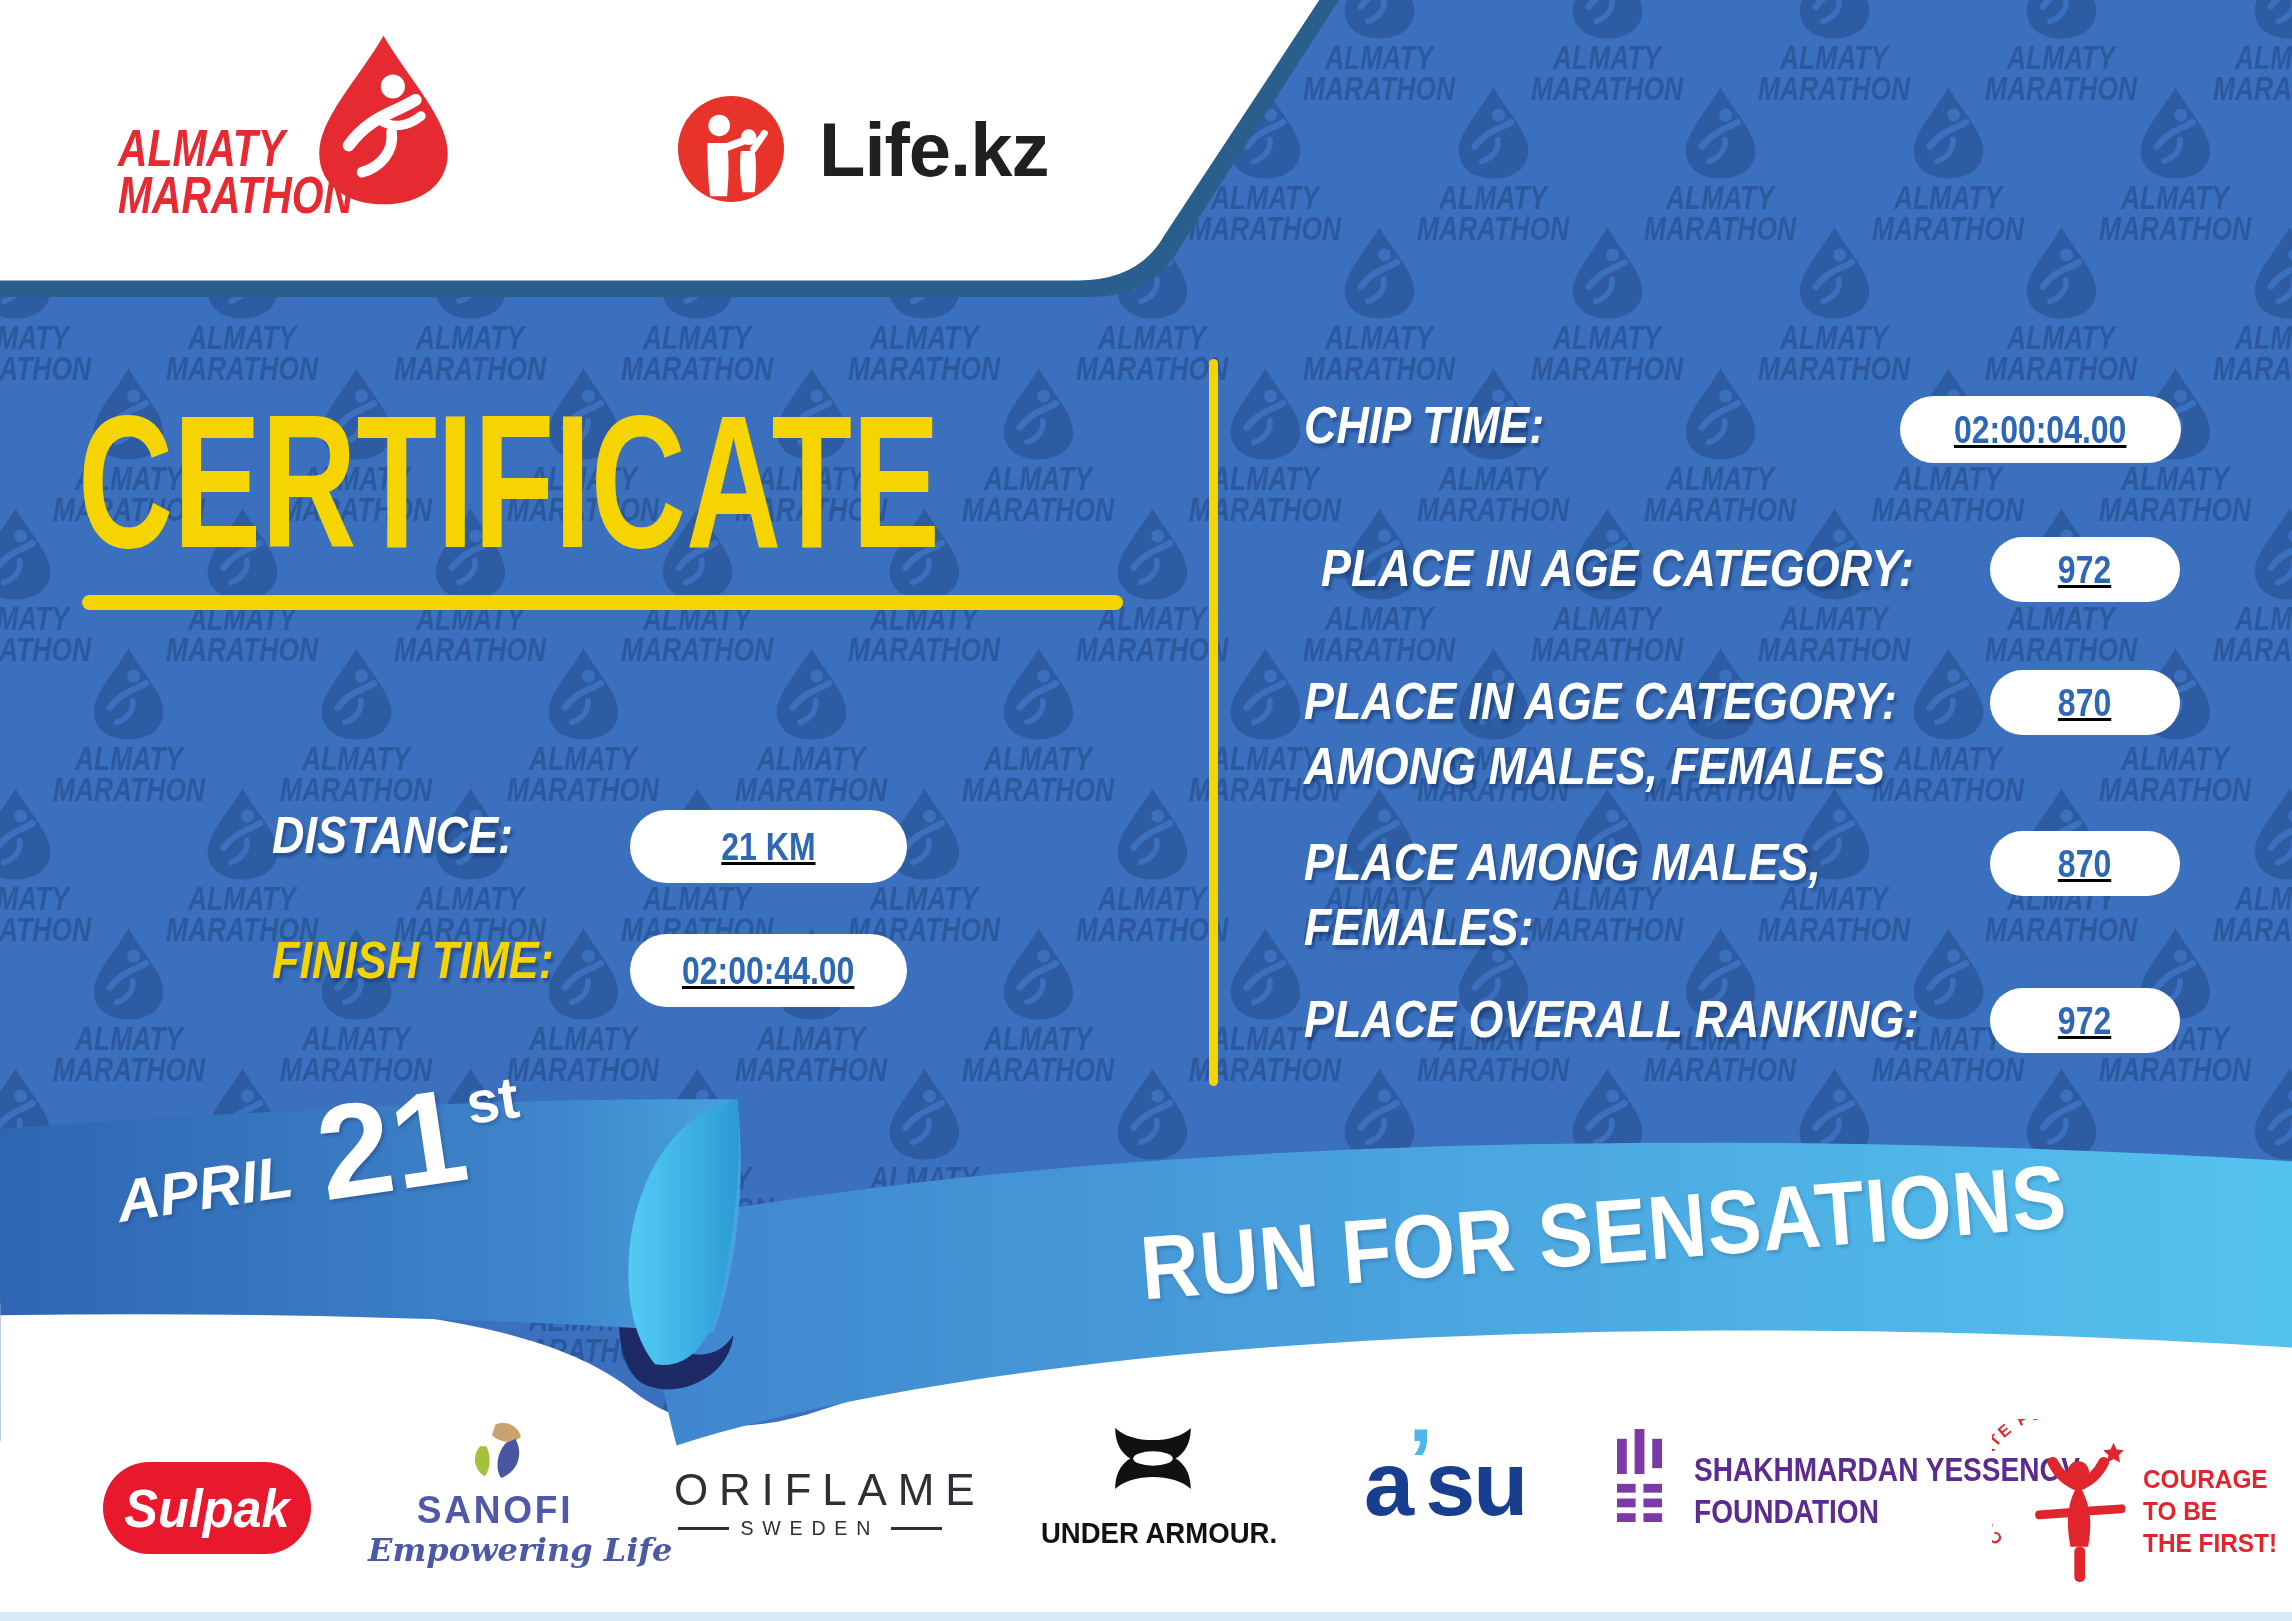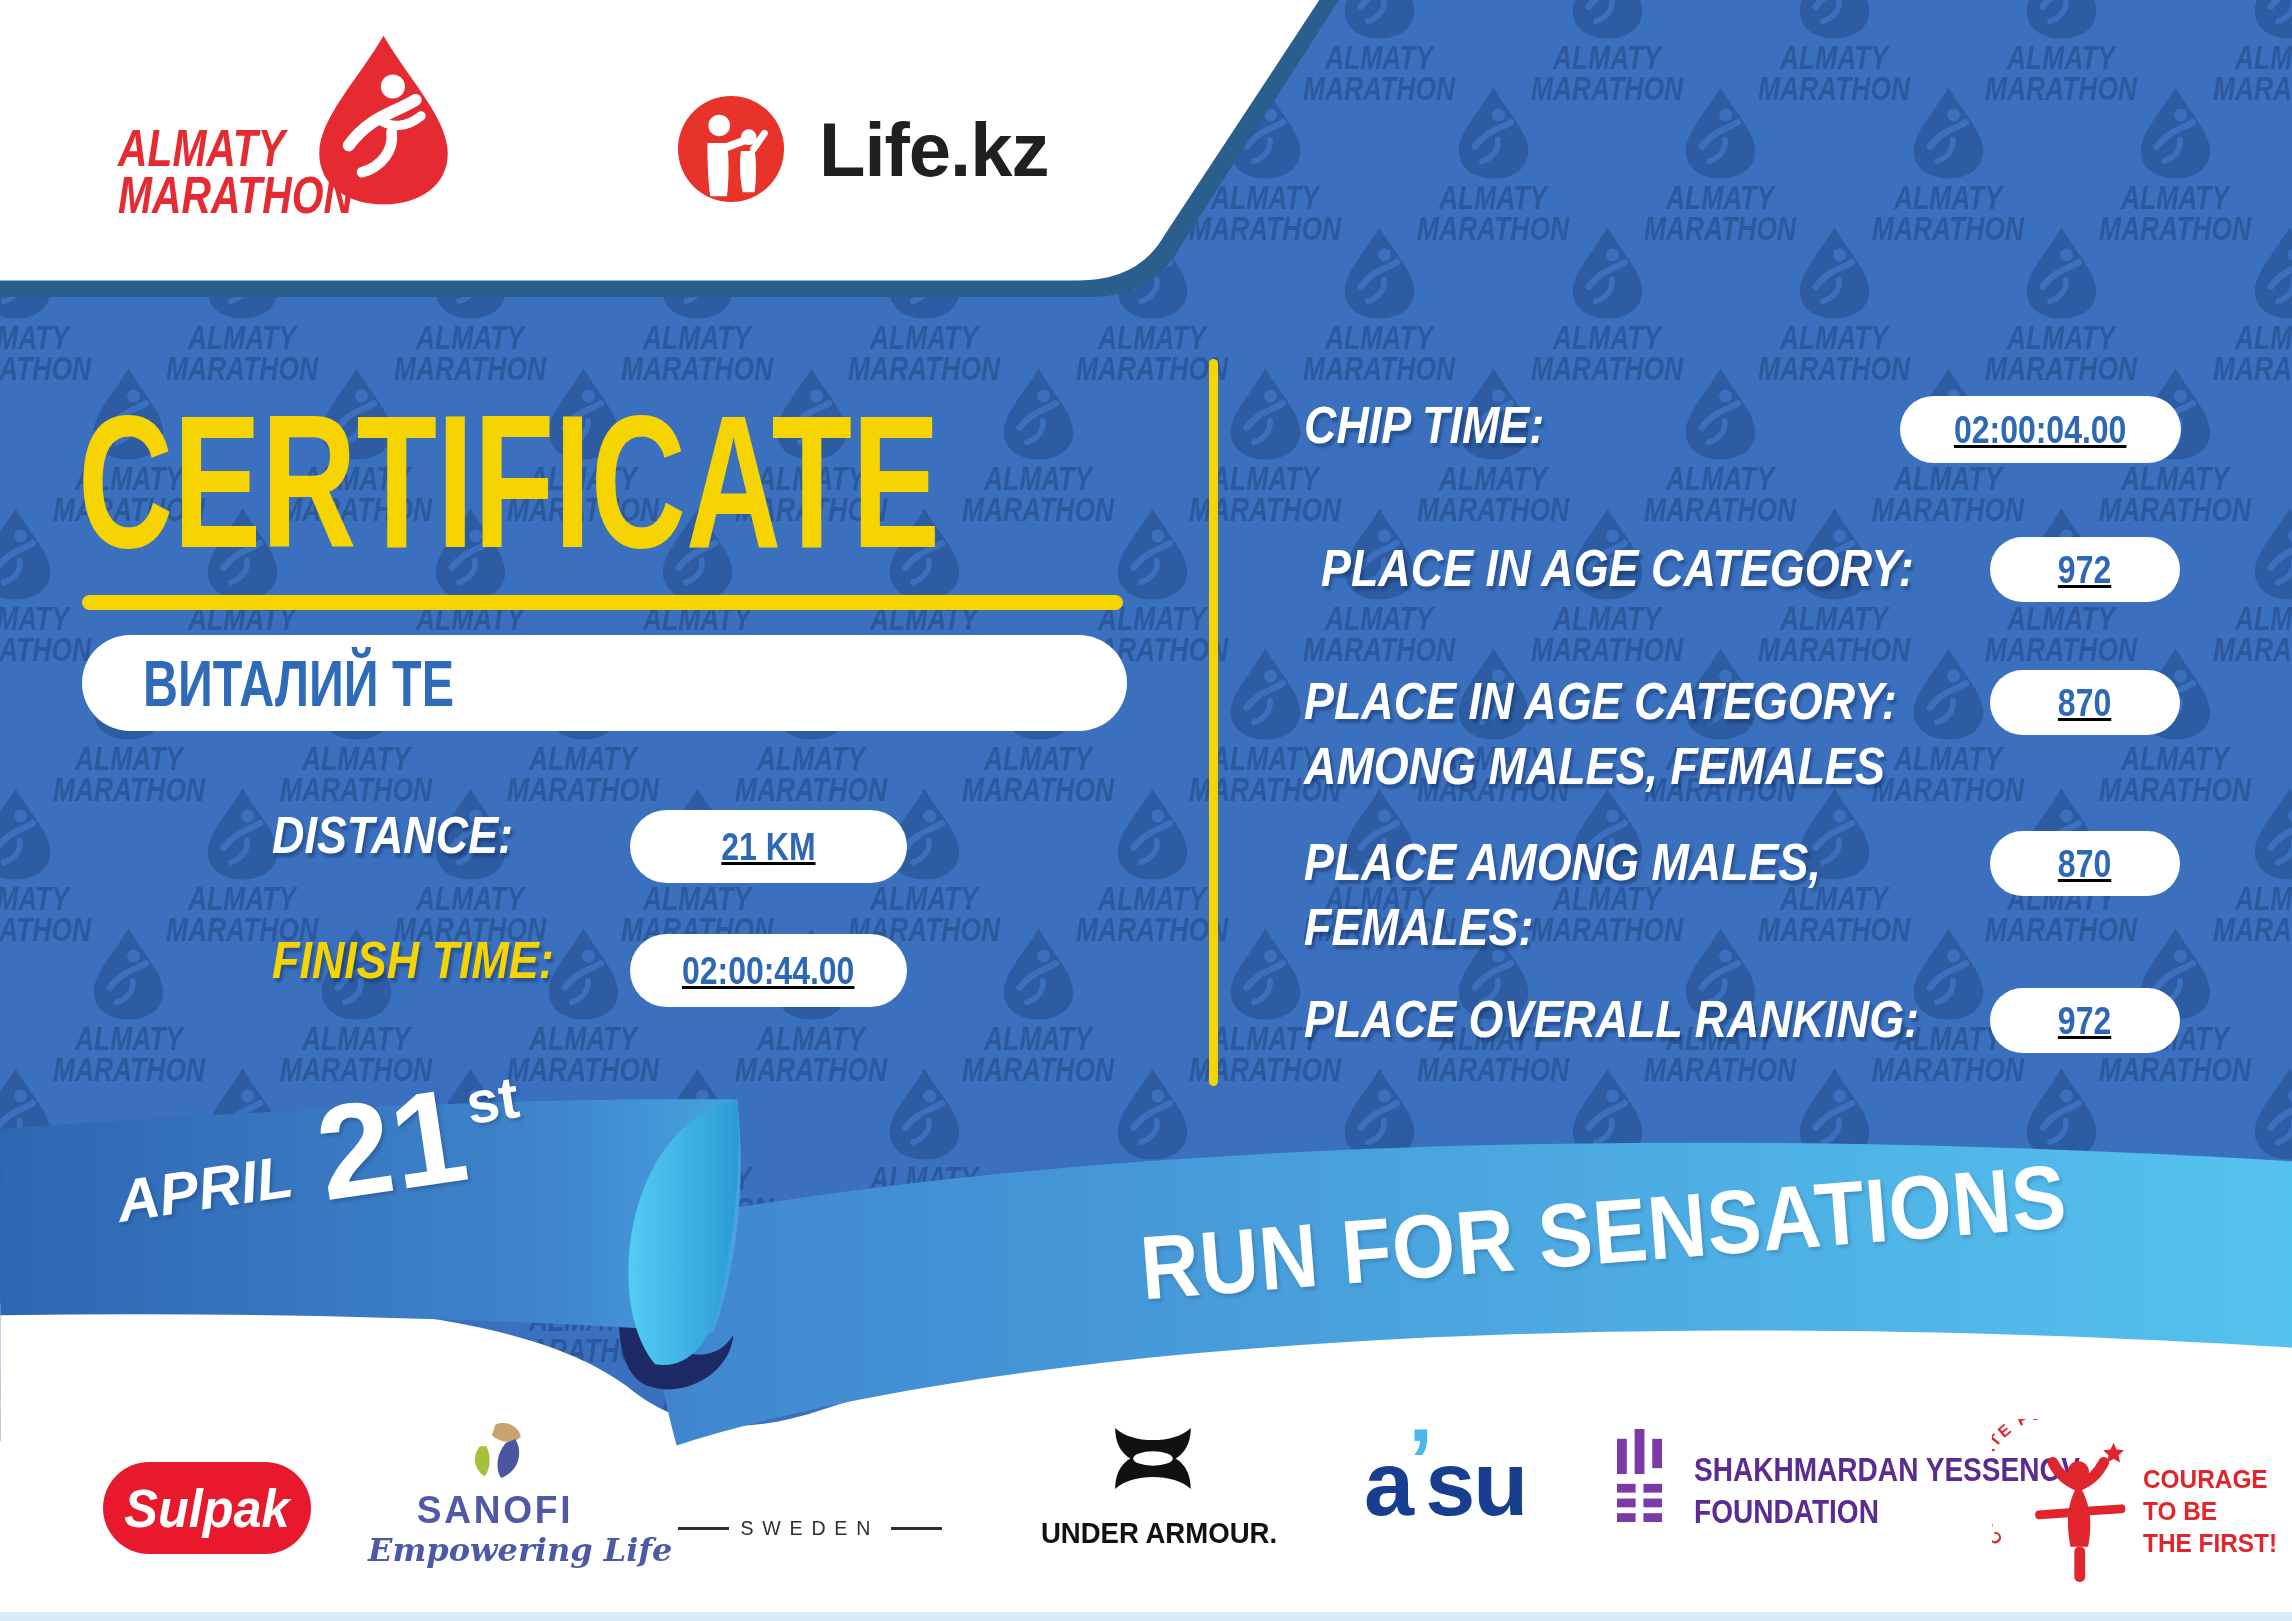--- a/index.html
+++ b/index.html
@@ -1145,23 +1145,20 @@
     <path d="M52,54 L68,48" stroke="#fff" stroke-width="8" stroke-linecap="round"></path>
     <circle cx="74" cy="44" r="8" fill="#fff"></circle>
     <path d="M66,58 C64,76 66,92 68,100 L80,100 C82,86 82,68 80,58 Z" fill="#fff"></path>
     <path d="M79,56 L90,40" stroke="#fff" stroke-width="7" stroke-linecap="round"></path>
   </svg>
   <div class="kaspi-word">Life.kz</div>
 
   <div class="title">CERTIFICATE</div>
   <div class="title-rule"></div>
 
-  <div class="name-pill">
-    <div class="name-txt">ВИТАЛИЙ ТЕ</div>
-  </div>
 
   <div class="fld-lbl" style="left:272px;top:806px;">DISTANCE:</div>
   <div class="pill" style="left:630px;top:810px;width:277px;height:73px;">
     <span>21 KM</span>
   </div>
 
   <div class="fld-lbl yellow" style="left:272px;top:931px;">FINISH TIME:</div>
   <div class="pill" style="left:630px;top:934px;width:277px;height:73px;">
     <span>02:00:44.00</span>
   </div>
@@ -1234,20 +1231,21 @@
   </div>
 
   <svg class="abs" style="left:459px;top:1419px;" width="73" height="69" viewBox="0 0 76 76">
     <path d="M38,6 C52,1 64,9 66,20 C55,28 43,26 34,18 Z" fill="#C9A36F"></path>
     <path d="M60,22 C69,38 63,58 44,65 C37,54 40,36 50,26 Z" fill="#4A56A0"></path>
     <path d="M21,30 C12,40 14,56 26,63 C34,54 32,38 28,30 Z" fill="#A3C13A"></path>
   </svg>
   <div class="sanofi-name">SANOFI</div>
   <div class="sanofi-tag">Empowering Life</div>
 
+  <div class="ori-name">ORIFLAME</div>
   <div class="ori-sub">
     <span class="ln"></span>
     <span class="tx">SWEDEN</span>
     <span class="ln"></span>
   </div>
 
   <svg class="abs" style="left:1108px;top:1423px;" width="90" height="71" viewBox="0 0 100 76">
     <path d="M8,4 C26,22 74,22 92,4 C92,30 76,44 50,44 C24,44 8,30 8,4 Z" fill="#111"></path>
     <path d="M8,72 C26,54 74,54 92,72 C92,46 76,32 50,32 C24,32 8,46 8,72 Z" fill="#111"></path>
     <ellipse cx="50" cy="38" rx="22" ry="8" fill="#fff"></ellipse>

